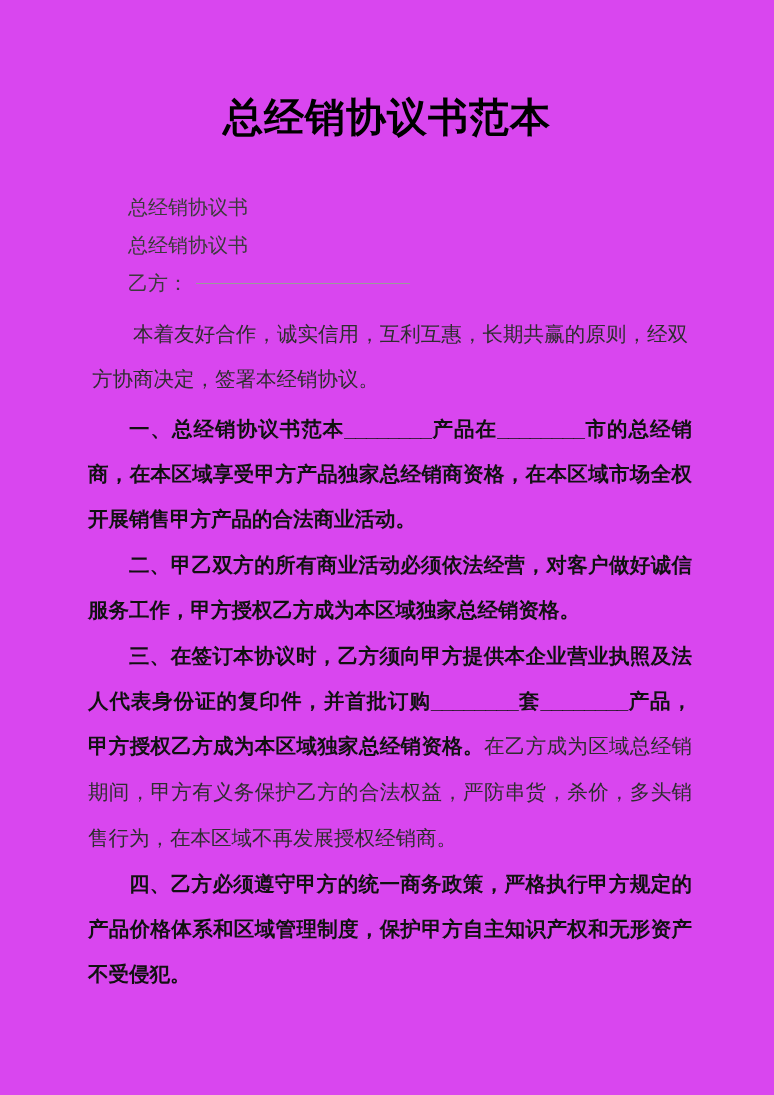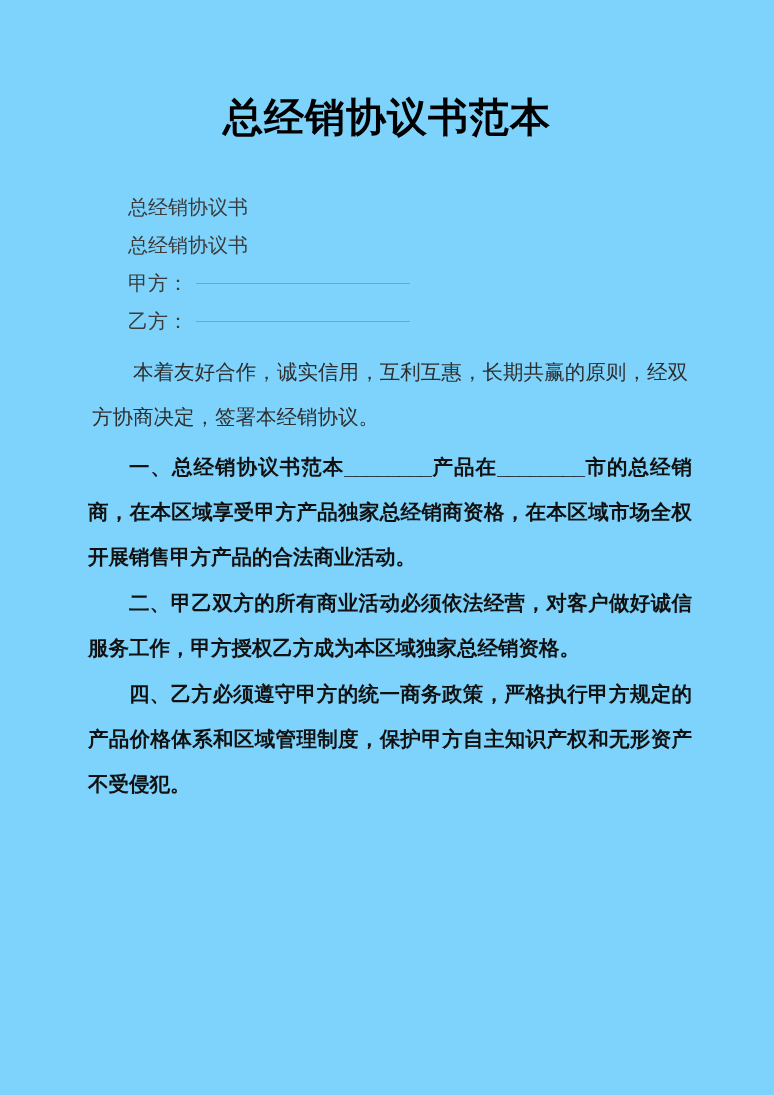--- a/index.html
+++ b/index.html
@@ -12,21 +12,21 @@
   body {
     font-family: "Liberation Serif", "DejaVu Serif", serif;
     color: #1a1a1a;
   }
 
   .page {
     position: relative;
     width: 774px;
     height: 1095px;
     margin: 0 auto;
-    background: #7dd3fc;
+    background: #d946ef;
     overflow: hidden;
     box-sizing: border-box;
   }
 
   
   .doc-title {
     margin: 0;
     padding: 0;
     position: absolute;
     top: 92px;
@@ -127,33 +127,31 @@
 
 
     <div class="prelim">
       <span class="label">总经销协议书</span>
     </div>
 
     <div class="prelim">
       <span class="label">总经销协议书</span>
     </div>
 
-    <div class="prelim">
-      <span class="label">甲方：</span><span class="rule-blank"></span>
-    </div>
 
     <div class="prelim">
       <span class="label">乙方：</span><span class="rule-blank"></span>
     </div>
 
     <div class="spacer-sm"></div>
 
     <p class="para">本着友好合作，诚实信用，互利互惠，长期共赢的原则，经双方协商决定，签署本经销协议。</p>
 
     <p class="clause"><span>一、</span><span>总经销协议书范本</span><span class="blank-fill">________</span><span>产品在</span><span class="blank-fill">________</span><span>市的总经销商，在本区域享受甲方产品独家总经销商资格，在本区域市场全权开展销售甲方产品的合法商业活动。</span><span class="regular-run"></span></p>
 
     <p class="clause"><span>二、</span><span>甲乙双方的所有商业活动必须依法经营，对客户做好诚信服务工作，甲方授权乙方成为本区域独家总经销资格。</span><span class="blank-fill"></span><span></span><span class="blank-fill"></span><span></span><span class="regular-run"></span></p>
 
+    <p class="clause"><span>三、</span><span>在签订本协议时，乙方须向甲方提供本企业营业执照及法人代表身份证的复印件，并首批订购</span><span class="blank-fill">________</span><span>套</span><span class="blank-fill">________</span><span>产品，甲方授权乙方成为本区域独家总经销资格。</span><span class="regular-run">在乙方成为区域总经销期间，甲方有义务保护乙方的合法权益，严防串货，杀价，多头销售行为，在本区域不再发展授权经销商。</span></p>
 
     <p class="clause"><span>四、</span><span>乙方必须遵守甲方的统一商务政策，严格执行甲方规定的产品价格体系和区域管理制度，保护甲方自主知识产权和无形资产不受侵犯。</span><span class="blank-fill"></span><span></span><span class="blank-fill"></span><span></span><span class="regular-run"></span></p>
 
   </div>
 </div>
 
 </body></html>

